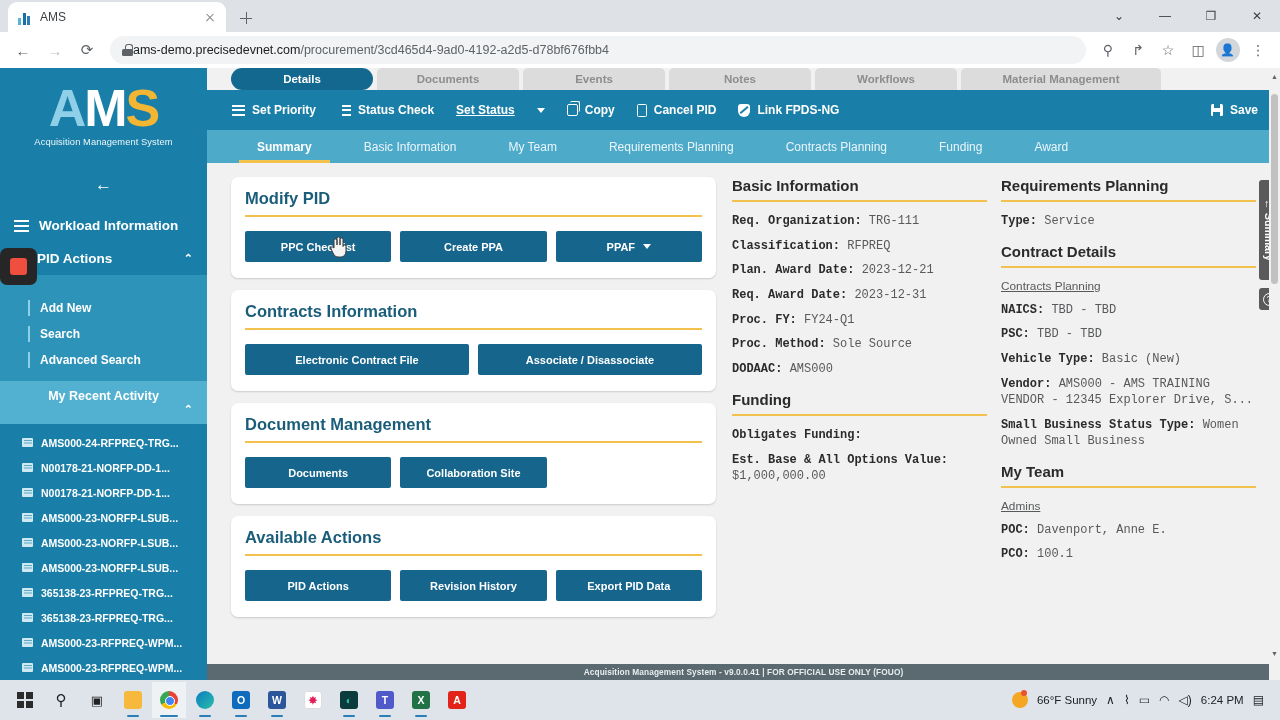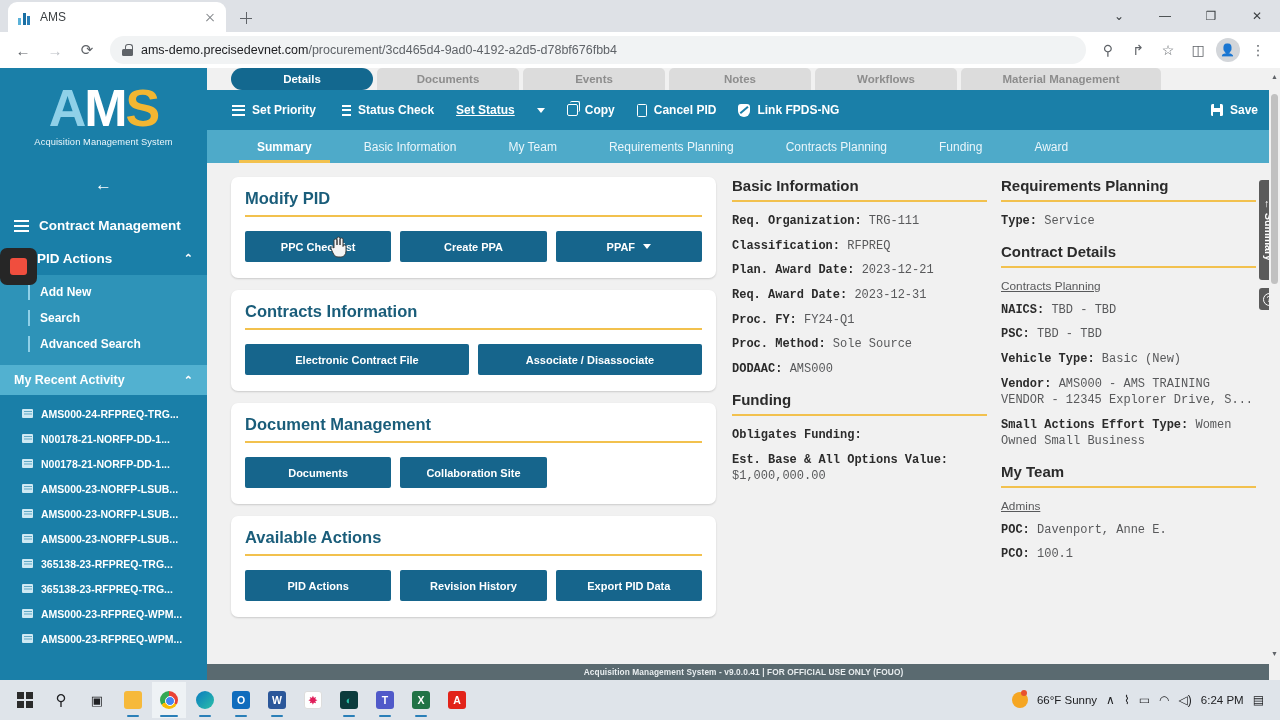--- a/index.html
+++ b/index.html
@@ -33,21 +33,21 @@
   .newtab:before{ left:8px; top:13.5px; width:12px; height:1.4px; }
   .newtab:after{ left:13.5px; top:8px; width:1.4px; height:12px; }
   .winctrls { position:absolute; right:0; top:0; height:32px; display:flex; }
   .winctrls div { width:46px; height:32px; display:flex; align-items:center; justify-content:center; font-size:12px; color:#3c4043; }
 
   .toolbar { height:36px; background:#ffffff; display:flex; align-items:center; padding:0 8px; gap:2px; }
   .navbtn { width:30px; height:30px; display:flex; align-items:center; justify-content:center; color:#5f6368; font-size:15px; }
   .navbtn.disabled { color:#bdc1c6; }
   .omnibox {
     flex:1; height:28px; background:#f1f3f4; border-radius:14px; display:flex; align-items:center;
-    padding:0 12px; gap:8px; margin:0 6px; min-width:0;
+    padding:0 12px; gap:0; margin:0 6px; min-width:0;
   }
   .lock { width:11px; height:12px; position:relative; flex:none; }
   .lock:before{ content:""; position:absolute; left:0; bottom:0; width:11px; height:7px; background:#5f6368; border-radius:1.5px;}
   .lock:after{ content:""; position:absolute; left:2.5px; top:0; width:6px; height:7px; border:1.6px solid #5f6368; border-bottom:none; border-radius:3px 3px 0 0;}
   .url { font-size:12.5px; color:#202124; white-space:nowrap; overflow:hidden; }
   .url .dim { color:#5f6368; }
   .tbicons { display:flex; align-items:center; gap:2px; }
   .tbicon { width:28px; height:28px; display:flex; align-items:center; justify-content:center; color:#5f6368; font-size:14px; }
   .profile-chip { width:24px; height:24px; border-radius:50%; background:#d3d6da; display:flex; align-items:center; justify-content:center; font-size:12px; color:#3c4043; }
 
@@ -64,26 +64,26 @@
   .logo-sub { font-size:9.3px; color:#eaf6fb; margin-top:3px; letter-spacing:.1px; }
   .collapse-arrow { text-align:center; margin:22px 0 14px; font-size:17px; color:#fff; }
   .nav-row { display:flex; align-items:center; gap:10px; padding:9px 14px; font-size:13.5px; font-weight:bold; }
   .nav-row .chev { margin-left:auto; font-size:11px; }
   .hamb { width:15px; height:12px; display:flex; flex-direction:column; justify-content:space-between; flex:none; }
   .hamb i { display:block; height:2px; background:#fff; }
   .hamb i:nth-child(1){width:15px;} .hamb i:nth-child(2){width:15px;} .hamb i:nth-child(3){width:15px;}
   .grid-ico { width:13px; height:13px; background:#fff; flex:none; position:relative; }
   .grid-ico:after { content:""; position:absolute; left:0; top:5px; width:13px; height:1.6px; background:#1a7fa8; }
   .grid-ico:before { content:""; position:absolute; left:5px; top:5px; width:1.6px; height:8px; background:#1a7fa8; }
-  .submenu { background:#2e93b8; padding:4px 0 8px; }
+  .submenu { background:#2e93b8; padding:20px 0 8px; }
   .submenu-item { font-size:12px; font-weight:bold; padding:6px 0 6px 40px; position:relative; color:#fff; }
   .submenu-item:before { content:""; position:absolute; left:28px; top:5px; bottom:5px; width:2px; background:#8fd0e8; }
   .recent-head {
     background:#52b1d0; color:#ffffff; font-size:12.5px; font-weight:bold;
-    padding:8px 14px; display:flex; align-items:center;
+    padding:8px 14px; display:flex; align-items:center;flex-direction:column;
   }
   .recent-head .chev { margin-left:auto; font-size:11px; }
   .recent-list { padding-top:6px; }
   .recent-item { display:flex; align-items:center; gap:8px; padding:6.5px 10px 6.5px 22px; font-size:10.5px; font-weight:bold; color:#ffffff; white-space:nowrap; }
   .doc-ico { width:11px; height:9px; background:#cfe9f3; flex:none; border-radius:1px; position:relative; }
   .doc-ico:after{ content:""; position:absolute; left:1.5px; top:2px; width:8px; height:1px; background:#5fa8c4; box-shadow:0 2.5px 0 #5fa8c4; }
 
   .rec-overlay {
     position:absolute; left:0; top:180px; width:37px; height:37px; background:#262626;
     border-radius:7px; display:flex; align-items:center; justify-content:center;
@@ -248,21 +248,21 @@
       <div class="logo-sub">Acquisition Management System</div>
     </div>
     <div class="collapse-arrow">←</div>
 
     <div class="nav-row">
       <span class="hamb">
           <i></i>
           <i></i>
           <i></i>
         </span>
-      <span>Contract Management</span>
+      <span>Workload Information</span>
     </div>
 
     <div class="nav-row">
       <span class="grid-ico"></span>
       <span>PID Actions</span>
       <span class="chev">⌃</span>
     </div>
 
     <div class="submenu">
       <div class="submenu-item">Add New</div>
@@ -460,21 +460,21 @@
           <div class="rule"></div>
           <div class="kv"><b>Type:</b> <span>Service</span></div>
 
           <h3 class="mt">Contract Details</h3>
           <div class="rule"></div>
           <a class="link-underline" href="#">Contracts Planning</a>
           <div class="kv"><b>NAICS:</b> <span>TBD - TBD</span></div>
           <div class="kv"><b>PSC:</b> <span>TBD - TBD</span></div>
           <div class="kv"><b>Vehicle Type:</b> <span>Basic (New)</span></div>
           <div class="kv"><b>Vendor:</b> <span>AMS000 - AMS TRAINING VENDOR - 12345 Explorer Drive, S...</span></div>
-          <div class="kv"><b>Small Actions Effort Type:</b> <span>Women Owned Small Business</span></div>
+          <div class="kv"><b>Small Business Status Type:</b> <span>Women Owned Small Business</span></div>
 
           <h3 class="mt">My Team</h3>
           <div class="rule"></div>
           <a class="link-underline" href="#">Admins</a>
           <div class="kv"><b>POC:</b> <span>Davenport, Anne E.</span></div>
           <div class="kv"><b>PCO:</b> <span>100.1</span></div>
         </div>
       </div>
     </div>
 

